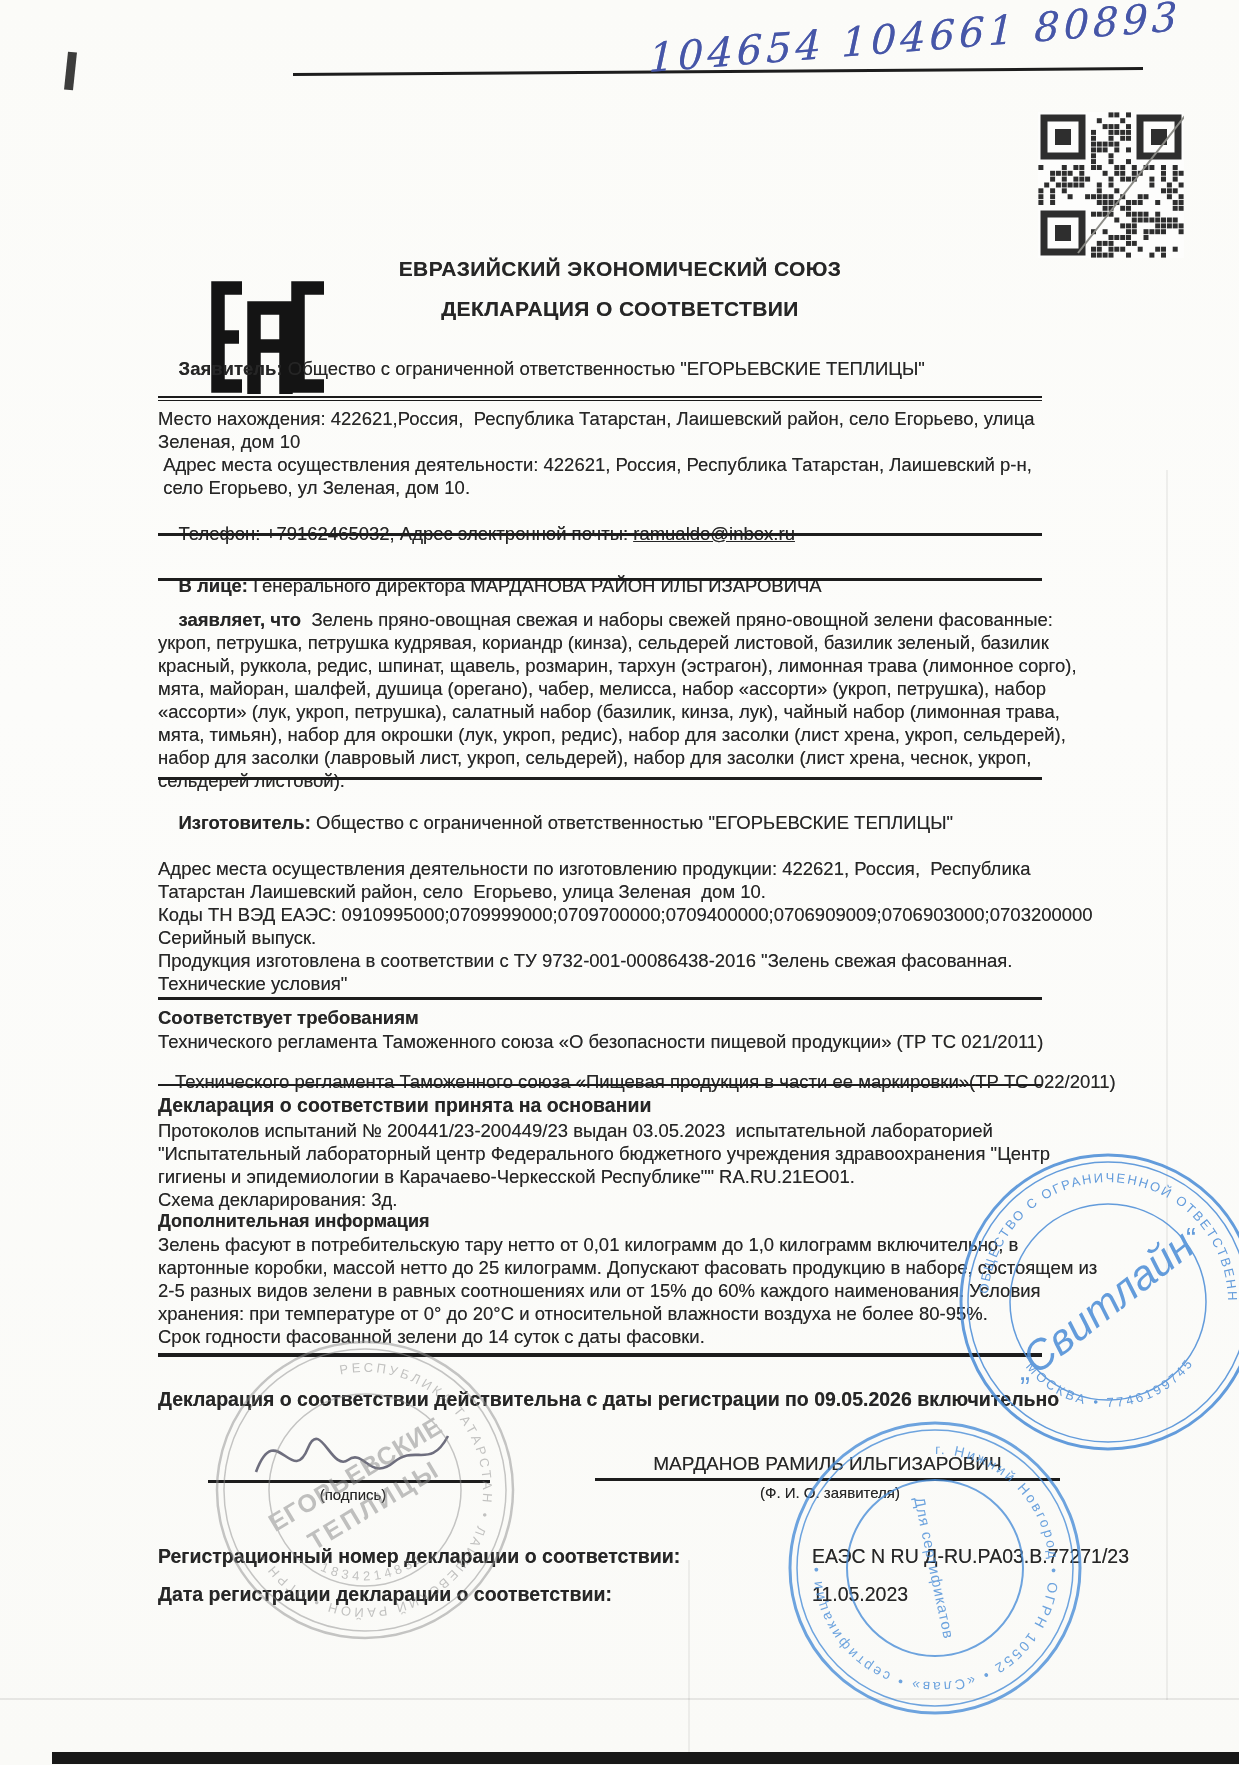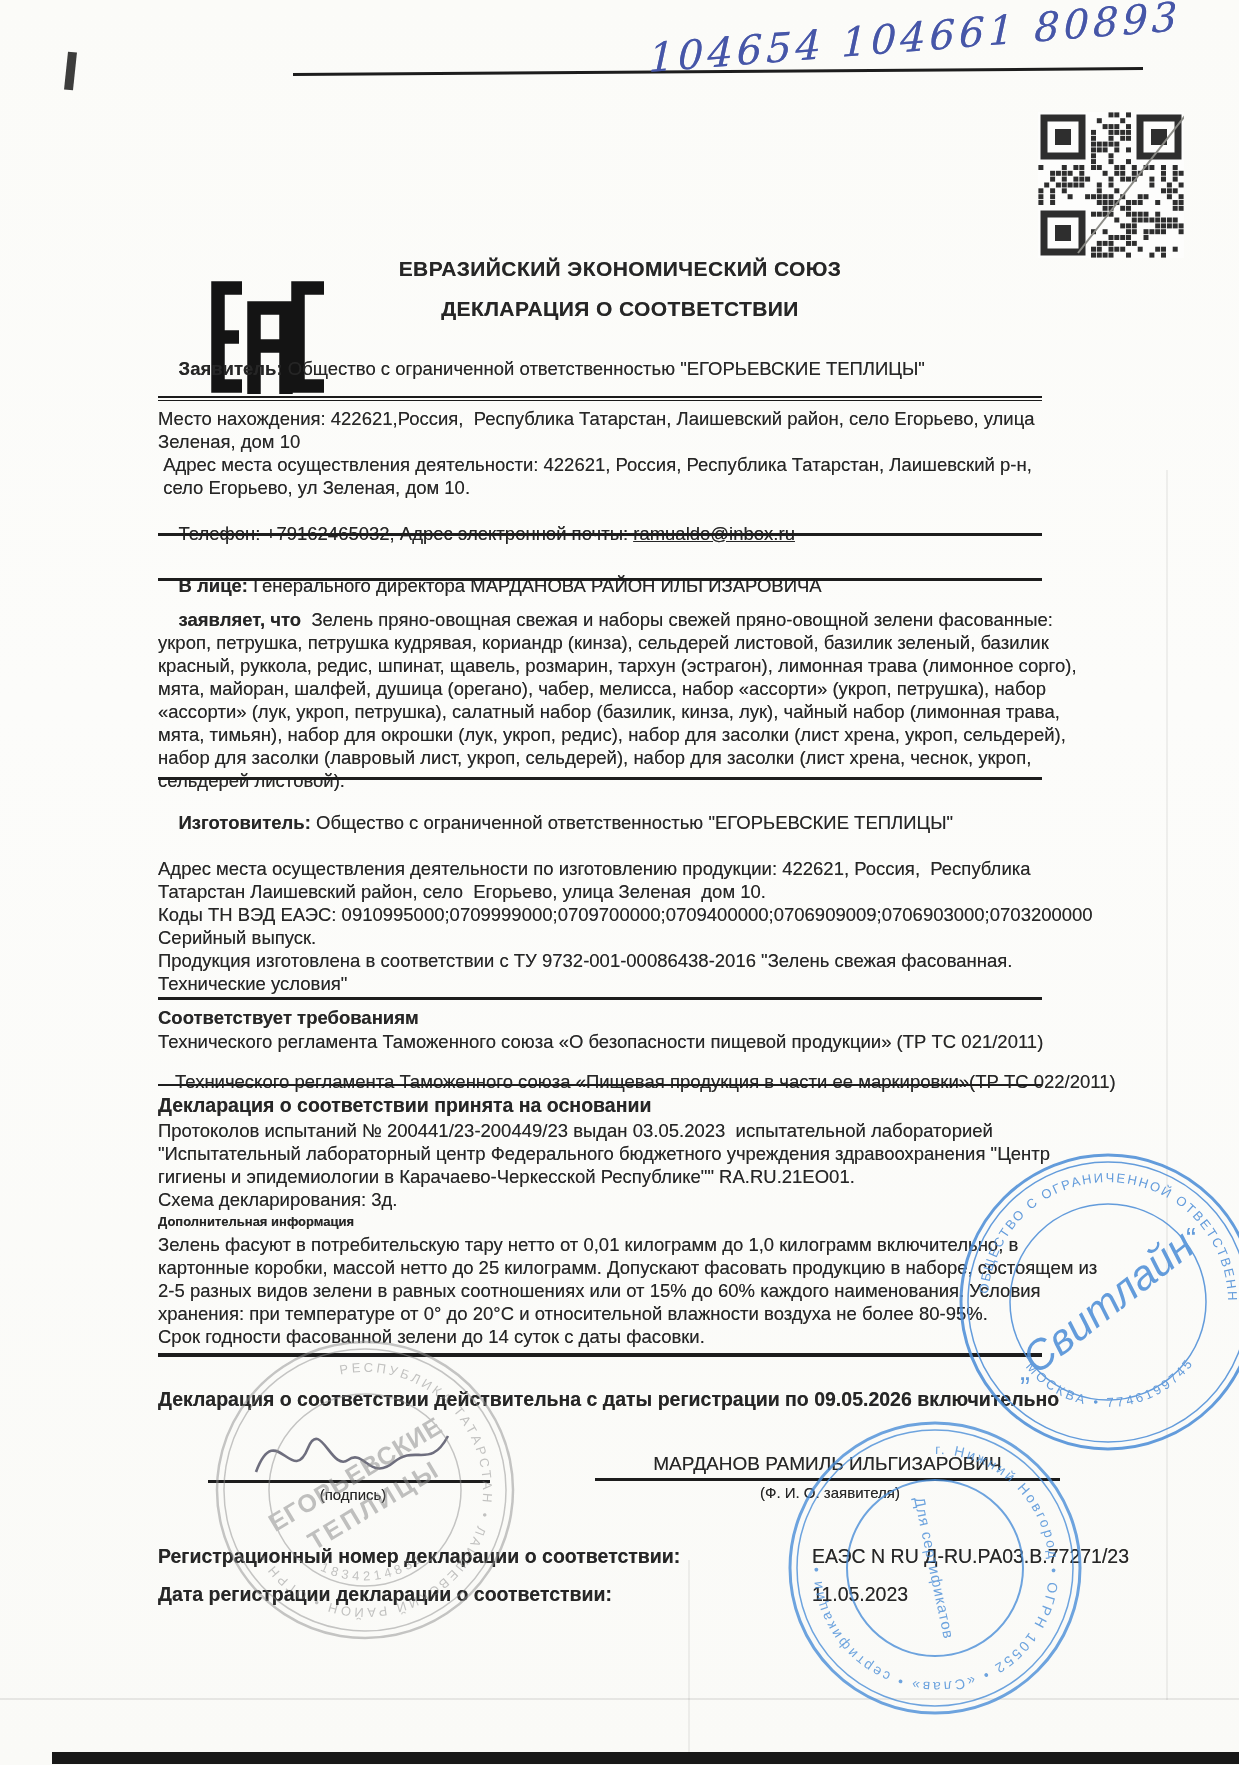--- a/index.html
+++ b/index.html
@@ -292,21 +292,21 @@
   <p class="t" style="left:158px;top:1030px;width:980px;margin:0;">Технического регламента Таможенного союза «О безопасности пищевой продукции» (ТР ТС 021/2011)</p>
   <p class="t" style="left:158px;top:1053px;width:980px;margin:17px;">Технического регламента Таможенного союза «Пищевая продукция в части ее маркировки»(ТР ТС 022/2011)</p>
   <div class="rule" style="left:158px;top:1084px;width:884px;height:2px;"></div>
 
   <div class="t b" style="left:158px;top:1094px;width:960px;font-size:19.5px;">Декларация о соответствии принята на основании</div>
   <p class="t" style="left:158px;top:1119px;width:980px;margin:0;">Протоколов испытаний № 200441/23-200449/23 выдан 03.05.2023  испытательной лабораторией
 "Испытательный лабораторный центр Федерального бюджетного учреждения здравоохранения "Центр
 гигиены и эпидемиологии в Карачаево-Черкесской Республике"" RA.RU.21EO01.</p>
   <p class="t" style="left:158px;top:1188px;width:960px;margin:0;">Схема декларирования: 3д.</p>
 
-  <div class="t b" style="left:158px;top:1210px;width:960px;font-size:13px;">Дополнительная информация</div>
+  <div class="t b" style="left:158px;top:1210px;width:960px;font-size:18px;">Дополнительная информация</div>
   <p class="t" style="left:158px;top:1233px;width:980px;margin:0;">Зелень фасуют в потребительскую тару нетто от 0,01 килограмм до 1,0 килограмм включительно, в
 картонные коробки, массой нетто до 25 килограмм. Допускают фасовать продукцию в наборе, состоящем из
 2-5 разных видов зелени в равных соотношениях или от 15% до 60% каждого наименования. Условия
 хранения: при температуре от 0° до 20°С и относительной влажности воздуха не более 80-95%.</p>
   <p class="t" style="left:158px;top:1325px;width:960px;margin:0;">Срок годности фасованной зелени до 14 суток с даты фасовки.</p>
 
   <div class="rule" style="left:158px;top:1353px;width:884px;height:3.5px;"></div>
   <div class="t b nw" style="left:158px;top:1388px;font-size:19.5px;">Декларация о соответствии действительна с даты регистрации по 09.05.2026 включительно</div>
 
   <svg class="stamp" style="left:248px;top:1410px;opacity:.8;" width="210" height="90" viewBox="0 0 210 90">

